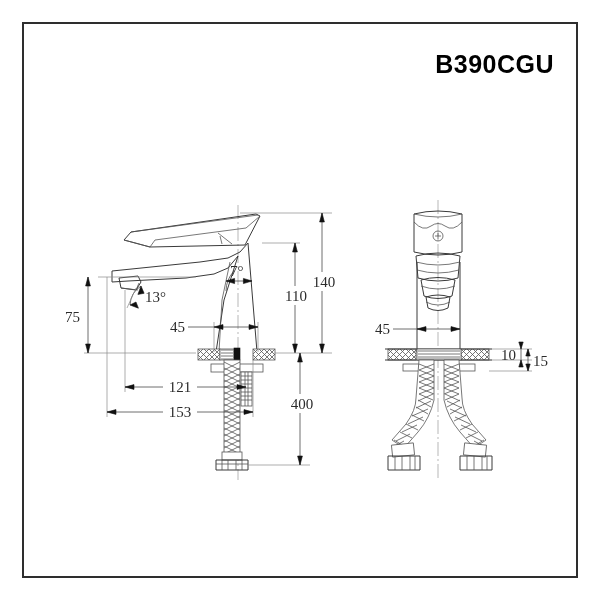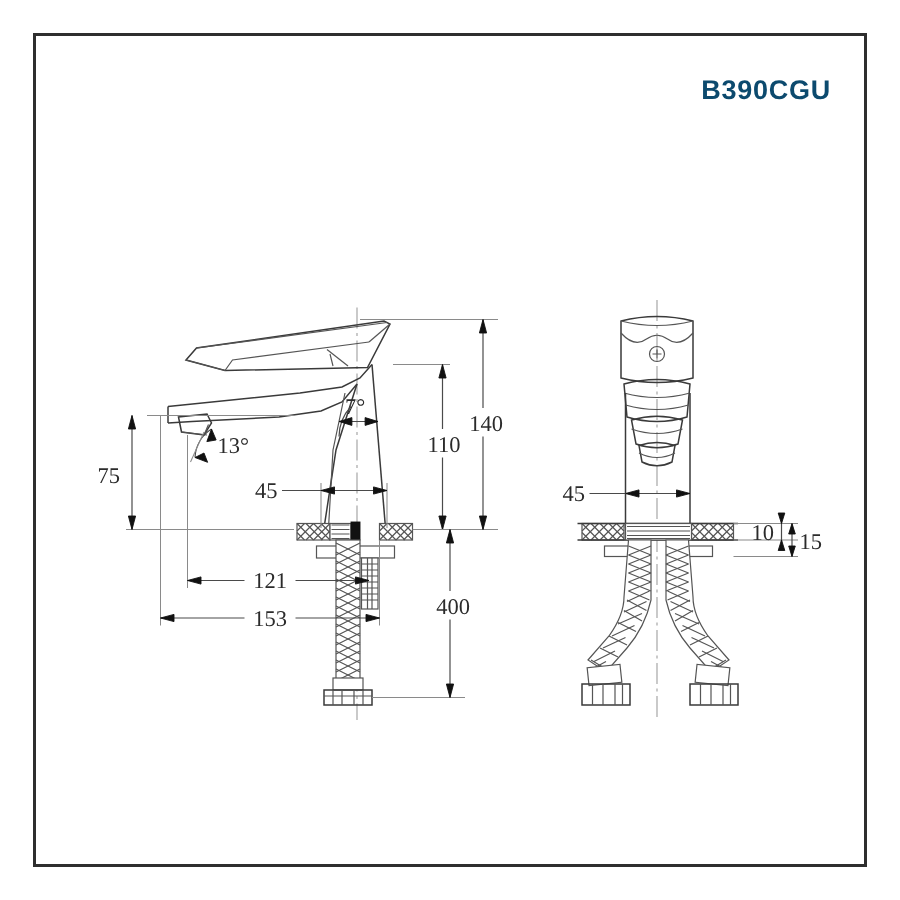--- a/index.html
+++ b/index.html
@@ -2,21 +2,21 @@
 <html><head>
 <meta charset="utf-8">
 <style>
   html,body{margin:0;padding:0;background:#ffffff;}
   body{width:600px;height:600px;position:relative;overflow:hidden;
        font-family:"Liberation Serif", serif;}
   #stage{position:absolute;left:0;top:0;width:600px;height:600px;}
   #frame{position:absolute;left:22px;top:22px;width:556px;height:556px;
          border:2px solid #2e2e2e;box-sizing:border-box;background:#fff;}
   #title{position:absolute;right:46px;top:50px;font-family:"Liberation Sans",sans-serif;
-         font-size:18px;font-weight:bold;color:#0c4a6e;letter-spacing:.5px;}
+         font-size:25px;font-weight:bold;color:#000000;letter-spacing:.5px;}
   svg{position:absolute;left:0;top:0;}
   .ln{stroke:#3a3a3a;stroke-width:1;fill:none;}
   .thin{stroke:#555;stroke-width:.8;fill:none;}
   .dim{stroke:#4a4a4a;stroke-width:.8;fill:none;}
   .ext{stroke:#8a8a8a;stroke-width:.7;fill:none;}
   .ctr{stroke:#9a9a9a;stroke-width:.7;fill:none;stroke-dasharray:14 3 2 3;}
   .dtxt{font-family:"Liberation Serif",serif;font-size:15px;fill:#2b2b2b;}
   .solid{fill:#111;stroke:#111;stroke-width:.6;}
   .wht{fill:#fff;}
 </style>

